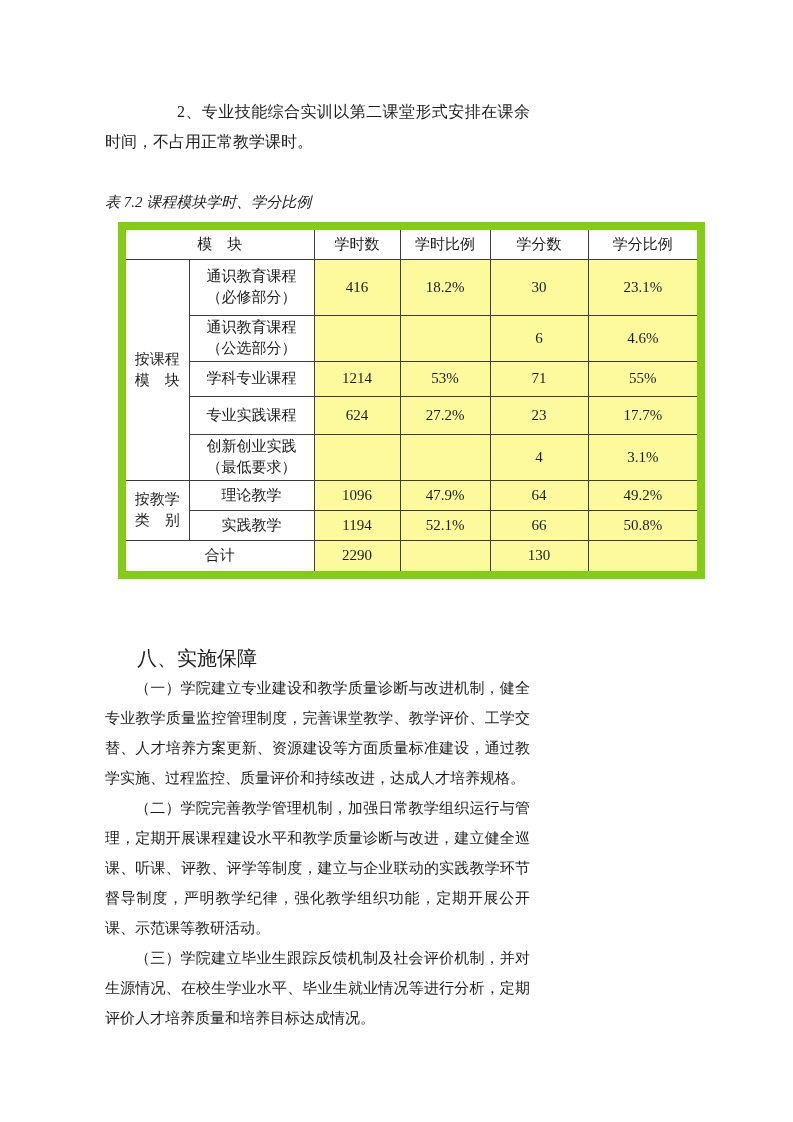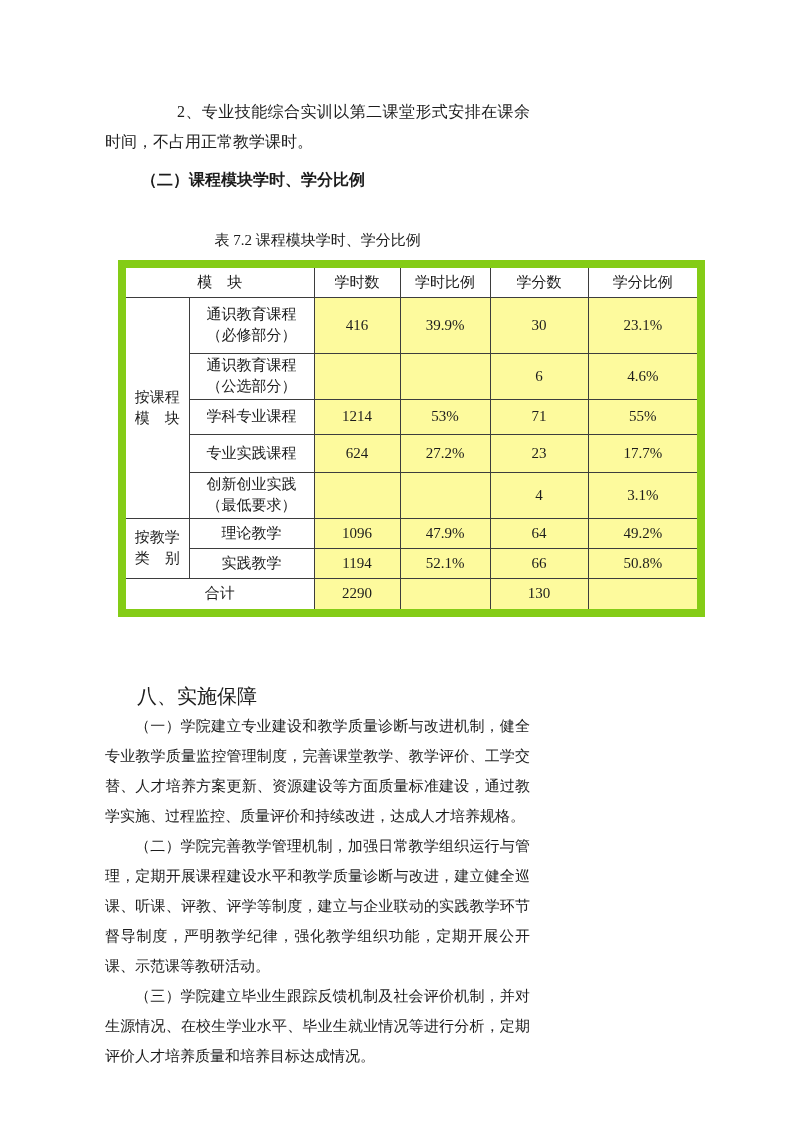--- a/index.html
+++ b/index.html
@@ -24,22 +24,23 @@
   .section-heading {
     font-size: 16px;
     font-weight: bold;
     line-height: 30px;
     margin-top: 8px;
     margin-left: 36px;
   }
   .table-caption {
     font-size: 15px;
     line-height: 22px;
-    text-align: center;
+    text-align: left;
     margin-top: 34px;
+    font-style: italic;
   }
   table.course-table {
     margin-top: 9px;
     margin-left: 13px;
     border-collapse: collapse;
     table-layout: fixed;
     width: 579px;
     border: 8px solid #84cc16;
   }
   table.course-table td {
@@ -75,21 +76,20 @@
     text-indent: 2em;
   }
 </style>
 </head>
 <body>
 
 <div class="page">
 
   <p class="intro-para">2、专业技能综合实训以第二课堂形式安排在课余时间，不占用正常教学课时。</p>
 
-  <div class="section-heading">（二）课程模块学时、学分比例</div>
 
   <div class="table-caption">表 7.2 课程模块学时、学分比例</div>
 
   <table class="course-table">
     <colgroup>
       <col style="width:67px">
       <col style="width:125px">
       <col style="width:86px">
       <col style="width:90px">
       <col style="width:98px">
@@ -102,21 +102,21 @@
         <td>学时比例</td>
         <td>学分数</td>
         <td>学分比例</td>
       </tr>
       <tr class="r1">
         <td rowspan="5" class="pre">按课程
 模　块</td>
         <td class="pre">通识教育课程
 （必修部分）</td>
         <td class="hl" style="background: rgb(253, 250, 157);">416</td>
-        <td class="hl" style="background: rgb(253, 250, 157);">39.9%</td>
+        <td class="hl" style="background: rgb(253, 250, 157);">18.2%</td>
         <td class="hl" style="background: rgb(253, 250, 157);">30</td>
         <td class="hl" style="background: rgb(253, 250, 157);">23.1%</td>
       </tr>
       <tr class="r2">
         <td class="pre">通识教育课程
 （公选部分）</td>
         <td class="hl" style="background: rgb(253, 250, 157);"></td>
         <td class="hl" style="background: rgb(253, 250, 157);"></td>
         <td class="hl" style="background: rgb(253, 250, 157);">6</td>
         <td class="hl" style="background: rgb(253, 250, 157);">4.6%</td>

